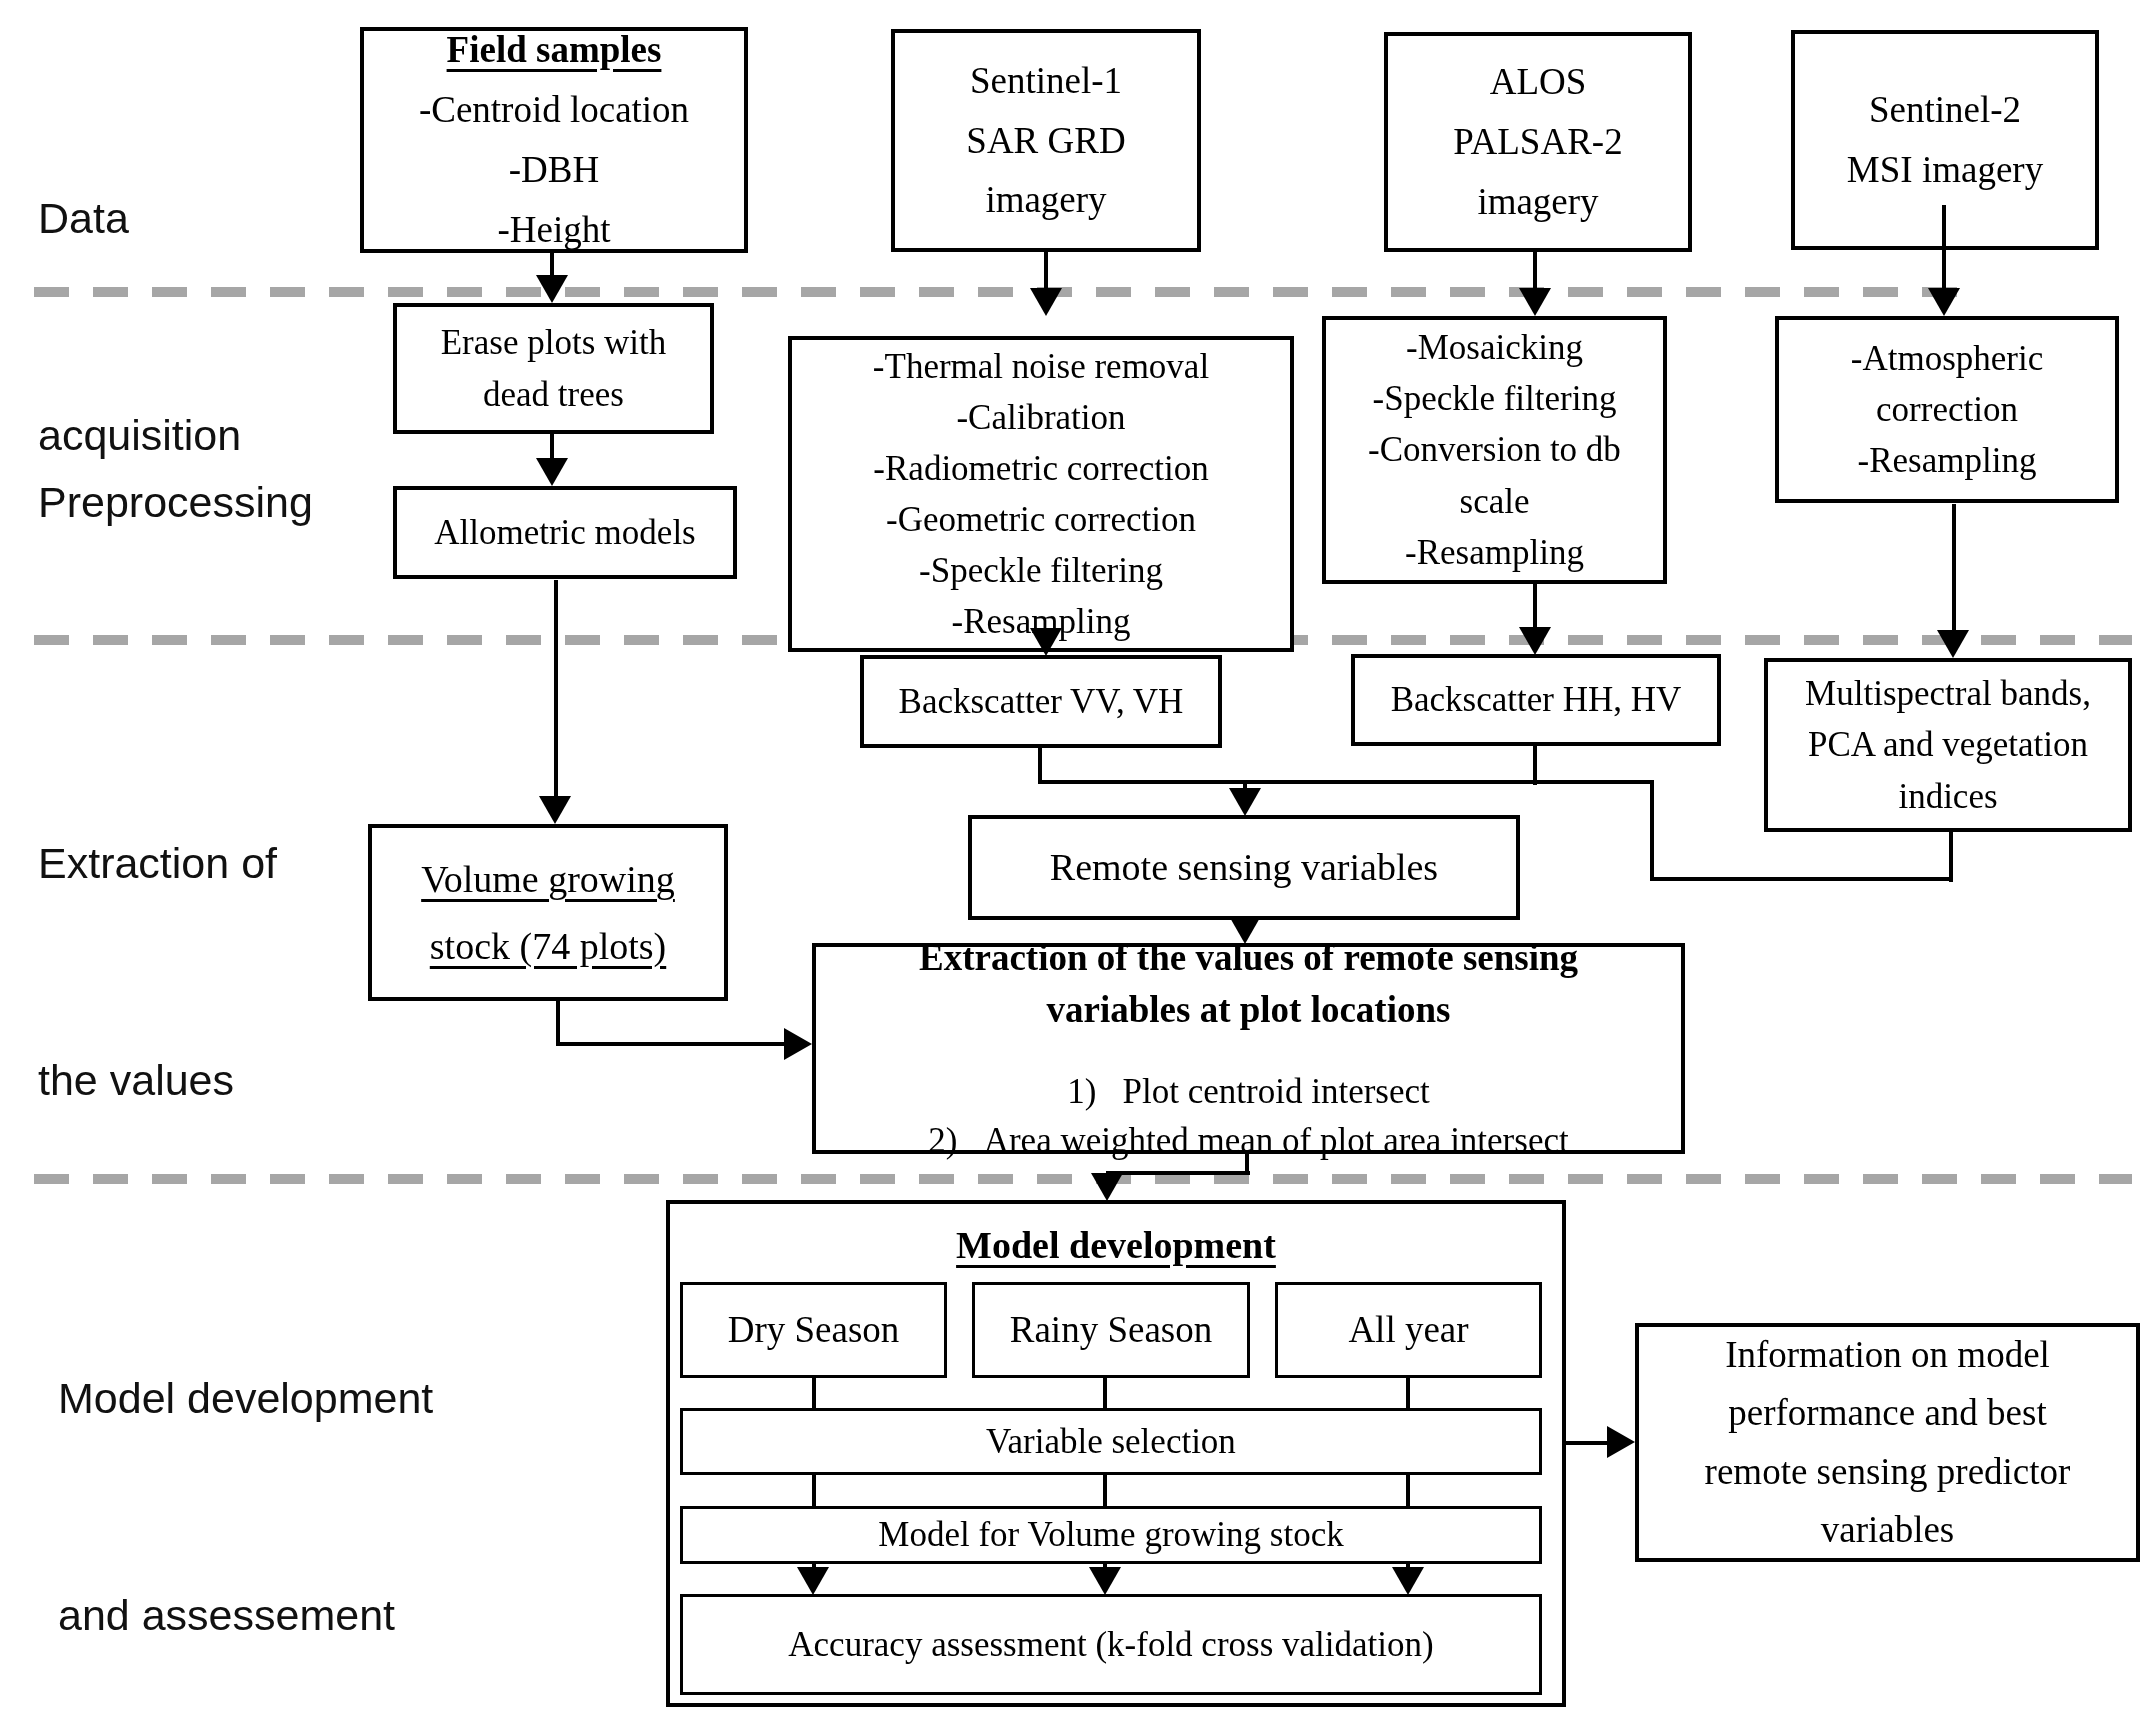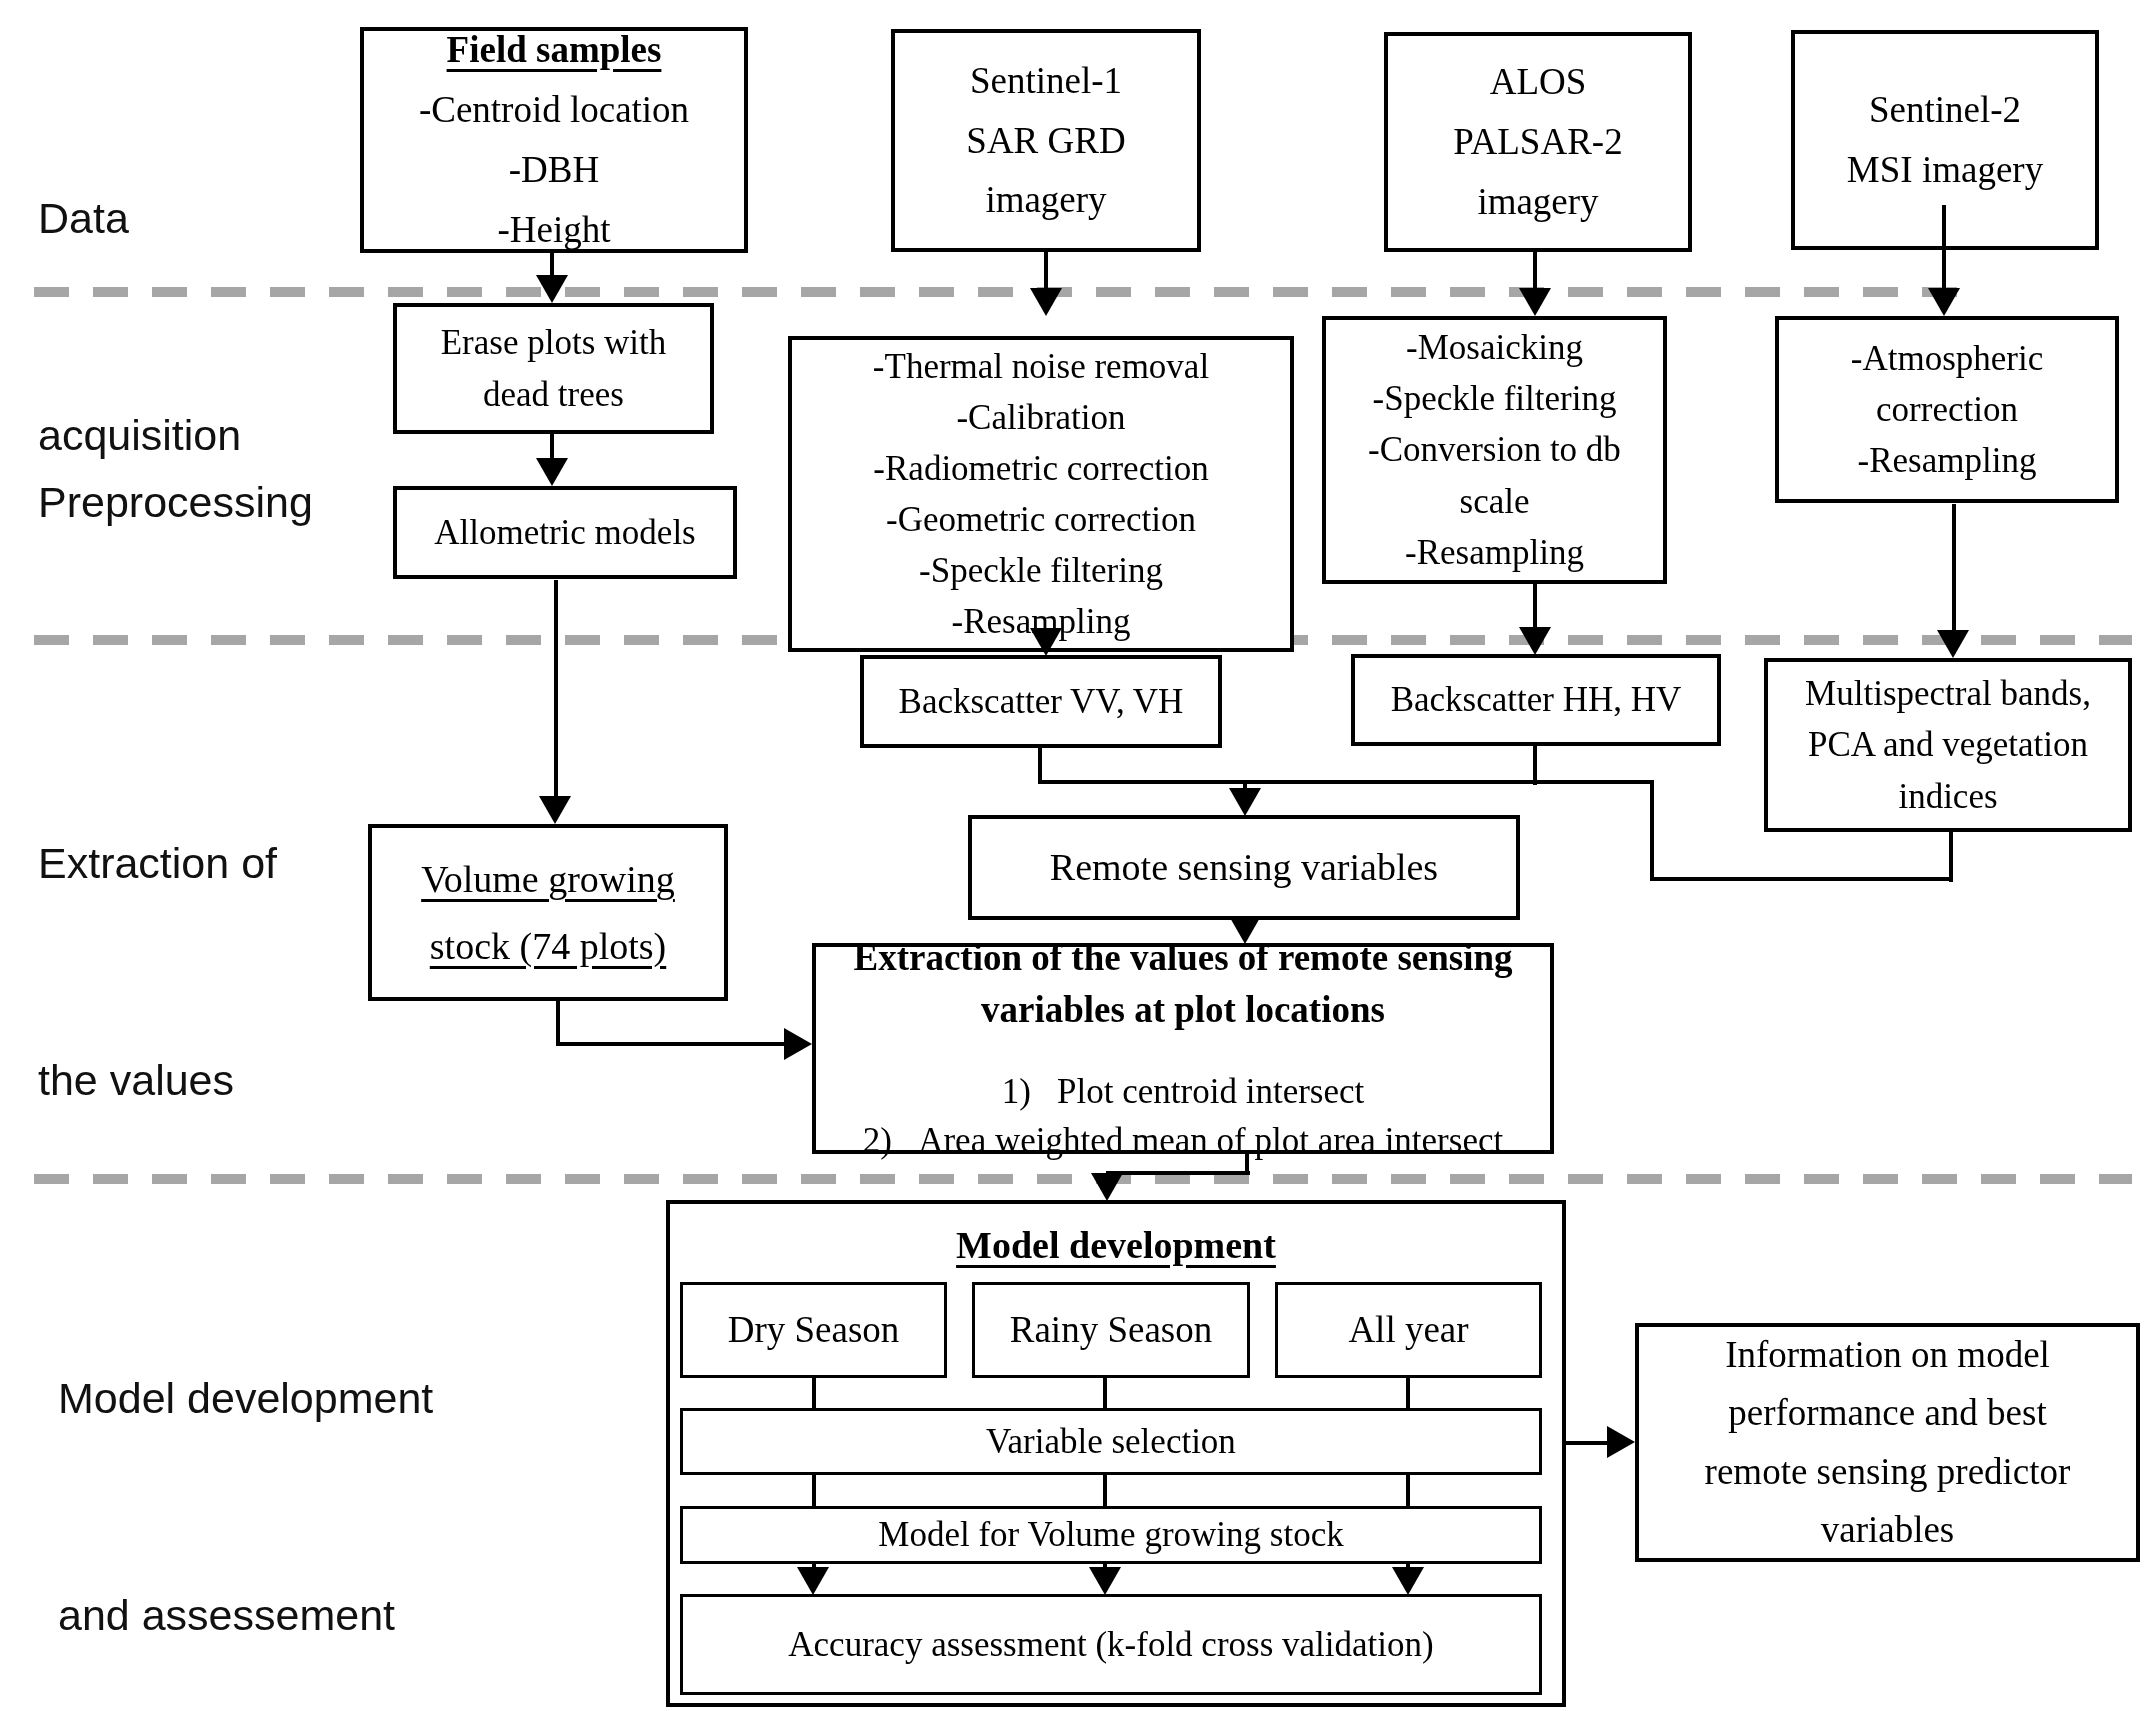--- a/index.html
+++ b/index.html
@@ -148,21 +148,21 @@
   <div class="arr-d" style="left:1229px;top:916px;"></div>
 
   <div class="box" style="left:368px;top:824px;width:360px;height:177px;">
     <div class="ln u" style="font-size:38px;line-height:1.75;">Volume growing</div>
     <div class="ln u" style="font-size:38px;line-height:1.75;">stock (74 plots)</div>
   </div>
   <div class="vline" style="left:556px;top:1001px;height:45px;"></div>
   <div class="hline" style="left:556px;top:1042px;width:231px;"></div>
   <div class="arr-r" style="left:784px;top:1028px;"></div>
 
-  <div class="box" style="left:812px;top:943px;width:742px;height:211px;">
+  <div class="box" style="left:812px;top:943px;width:873px;height:211px;">
     <div class="ln bold-ln" style="font-size:37px;line-height:1.38;">Extraction of the values of remote sensing</div>
     <div class="ln bold-ln" style="font-size:37px;line-height:1.38;">variables at plot locations</div>
     <div class="ln" style="line-height:1.4;margin-top:32px;">1)&nbsp;&nbsp;&nbsp;Plot centroid intersect</div>
     <div class="ln" style="line-height:1.4;">2)&nbsp;&nbsp;&nbsp;Area weighted mean of plot area intersect</div>
   </div>
 
   <div class="vline" style="left:1245px;top:1154px;height:21.4px;"></div>
   <div class="hline" style="left:1106px;top:1171px;width:144px;"></div>
   <div class="vline" style="left:1106px;top:1171px;height:6.1px;"></div>
   <div class="arr-d" style="left:1091px;top:1173px;"></div>

